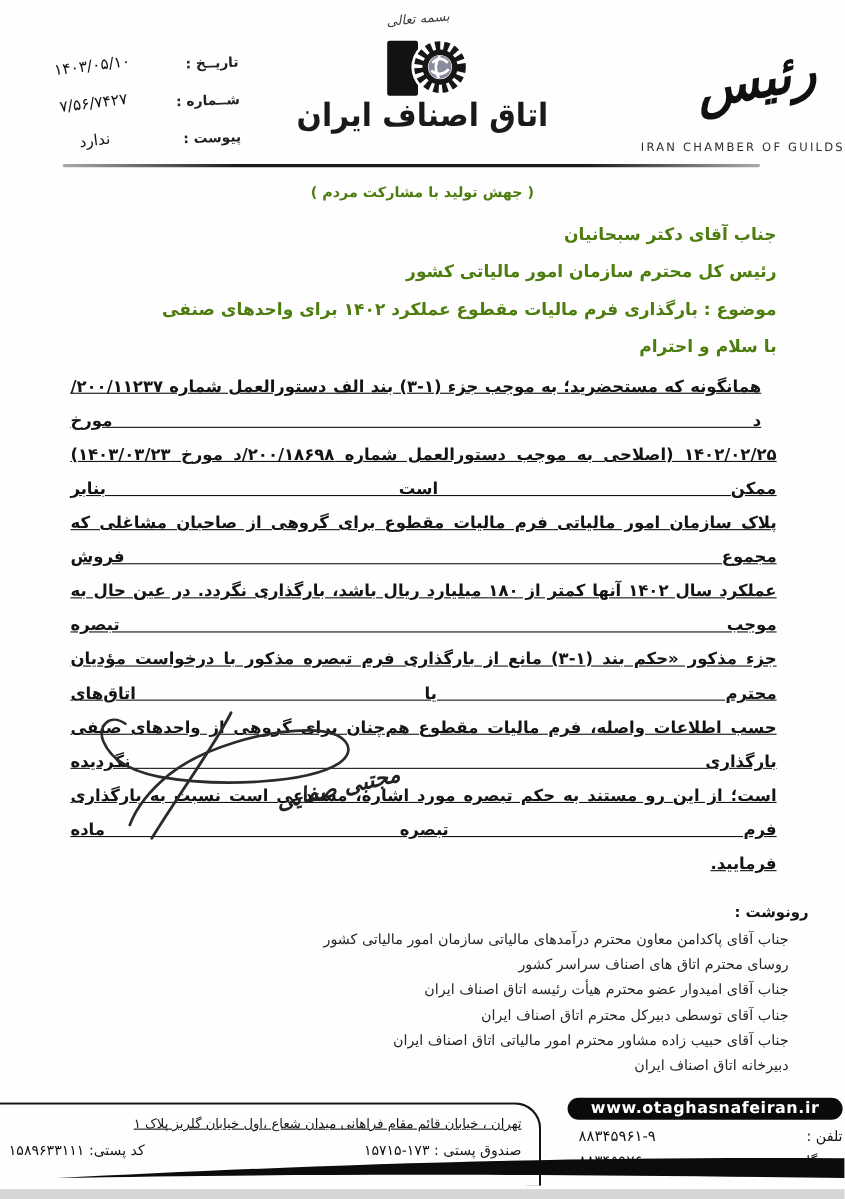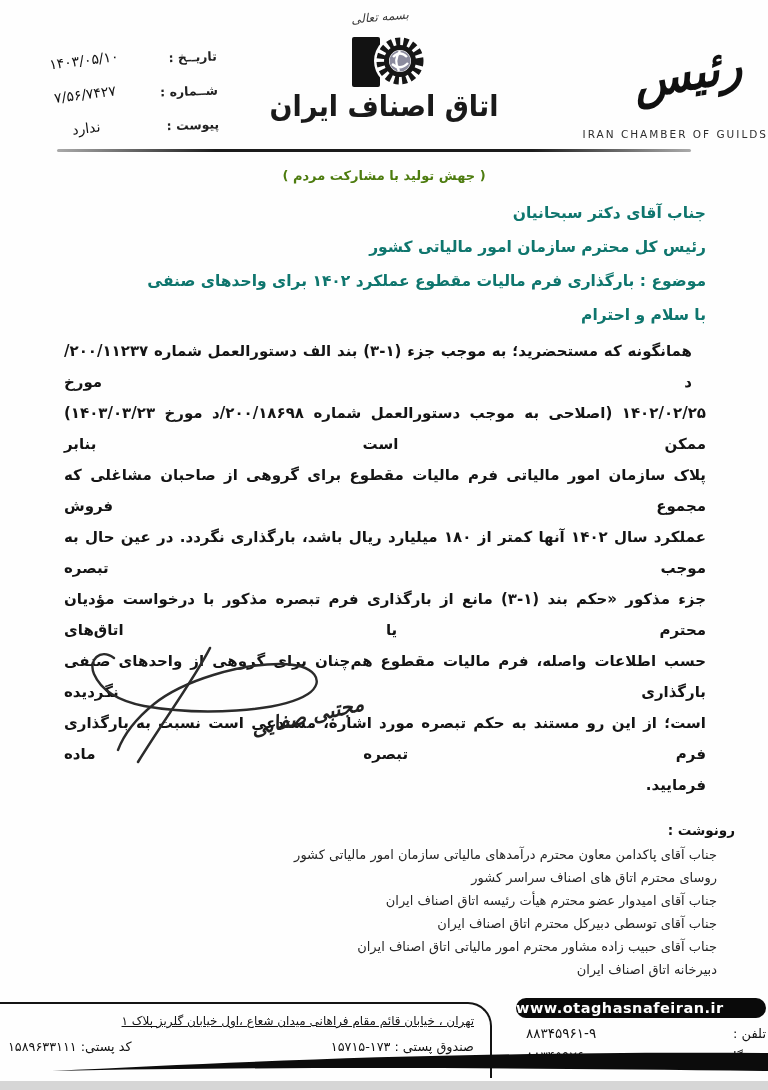--- a/index.html
+++ b/index.html
@@ -22,23 +22,23 @@
   .rais{position:absolute;top:46px;right:26px;font-size:47px;font-weight:bold;font-style:italic;
         transform:rotate(-10deg);color:#101010;}
 
   .divider{position:absolute;top:149px;left:57px;width:634px;height:3px;border-radius:2px;
            background:linear-gradient(to right,#aaa,#1c1c1c 25%,#1c1c1c 75%,#aaa);}
   .slogan{position:absolute;top:168px;left:0;right:0;text-align:center;font-size:13px;
           font-weight:bold;color:#4d7c0f;}
 
   
   .letter{position:absolute;top:196px;left:64px;right:62px;direction:rtl;}
-  .addr-line{font-weight:bold;font-size:15.5px;line-height:34px;color:#0f766e;}
+  .addr-line{font-weight:bold;font-size:15.5px;line-height:34px;color:#4d7c0f;}
   .body{margin-top:4px;}
-  .body-line{font-weight:bold;font-size:15px;line-height:31px;color:#141414;}
+  .body-line{font-weight:bold;font-size:15px;line-height:31px;color:#141414;text-decoration:underline;}
   .al-justify{text-align:justify;text-align-last:justify;}
   .al-right{text-align:right;}
   .indent{padding-right:14px;}
 
   
   .sig-svg{position:absolute;left:80px;top:642px;}
   .sig-name{position:absolute;left:250px;top:704px;font-size:20px;font-weight:bold;
             font-style:italic;transform:rotate(-13deg);color:#222;}
 
   
@@ -49,21 +49,21 @@
   
   .footer{position:absolute;left:0;right:0;top:998px;height:92px;}
   .addr-box{position:absolute;left:0;top:4px;width:492px;height:76px;border-top:2.5px solid #141414;
             border-right:2.5px solid #141414;border-top-right-radius:24px;direction:rtl;
             padding:10px 16px 0 8px;box-sizing:border-box;}
   .addr-line1{font-size:12px;text-align:right;color:#121212;white-space:nowrap;text-decoration:underline;}
   .addr-line2{display:flex;justify-content:space-between;font-size:12.8px;margin-top:11px;color:#121212;}
   .num-ltr{direction:ltr;unicode-bidi:isolate;letter-spacing:1px;}
 
   .contact{position:absolute;right:0;top:0;width:264px;direction:rtl;}
-  .site-pill{background:#0a0a0a;color:#fff;border-radius:11px;text-align:left;font-size:14.5px;
+  .site-pill{background:#0a0a0a;color:#fff;border-radius:11px;text-align:center;font-size:14.5px;
              font-weight:bold;padding:2px 0;direction:ltr;letter-spacing:0.5px;margin:0 2px 0 12px;}
   .contact-row{display:flex;justify-content:space-between;align-items:center;margin-top:7px;
                padding-left:22px;padding-right:2px;font-size:13px;color:#121212;}
   .contact-row .num-ltr{font-size:13.5px;letter-spacing:2px;}
 
   .swoosh{position:absolute;bottom:9px;left:0;}
   .scan-strip{position:absolute;bottom:0;left:0;width:100%;height:9px;background:#d6d6d6;}
 </style>
 </head>
 <body>

